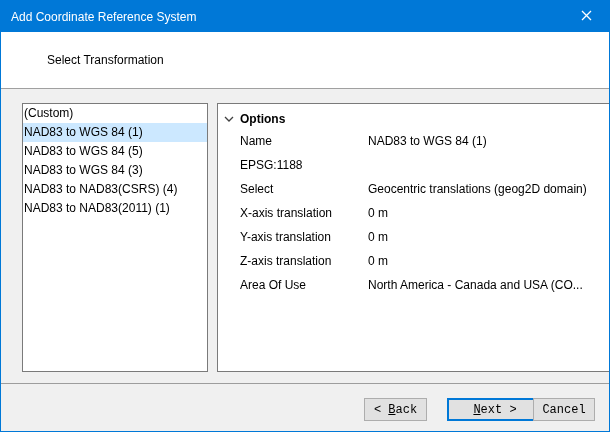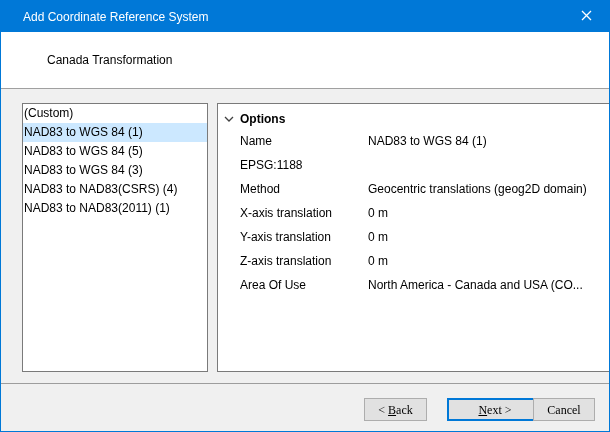--- a/index.html
+++ b/index.html
@@ -22,21 +22,21 @@
   .titlebar {
     position: absolute;
     left: 0; top: 0; right: 0;
     height: 31px;
     background: #0078d7;
     display: flex;
     align-items: center;
   }
   .titlebar .title {
     color: #ffffff;
-    padding-left: 22px;
+    padding-left: 10px;
     white-space: nowrap;
   }
   .close-btn {
     position: absolute;
     right: 0; top: 0;
     width: 45px; height: 31px;
     display: flex;
     align-items: center;
     justify-content: center;
   }
@@ -115,21 +115,21 @@
     height: 1px;
     background: #9d9d9d;
   }
   .btn {
     position: absolute;
     top: 397px;
     height: 23px;
     box-sizing: border-box;
     background: #e1e1e1;
     border: 1px solid #adadad;
-    font-family: Liberation Serif, serif;
+    font-family: Liberation Mono, monospace;
     font-size: 12px;
     text-align: center;
     line-height: 20px;
     padding: 0;
     white-space: nowrap;
   }
   .btn-back   { left: 363px; width: 63px; }
   .btn-next   { left: 446px; width: 88px; border: 2px solid #0078d7; line-height: 18px; padding-left: 8px; }
   .btn-cancel { left: 532px; width: 62px; }
   .mnemonic { text-decoration: underline; }
@@ -144,21 +144,21 @@
     <div class="close-btn">
       <span>
         <svg width="11" height="11" viewBox="0 0 11 11">
           <path d="M1 1 L10 10 M10 1 L1 10" stroke="#ffffff" stroke-width="1.3" fill="none"></path>
         </svg>
       </span>
     </div>
   </div>
 
   <div class="header-band">
-    <span class="subtitle">Canada Transformation</span>
+    <span class="subtitle">Select Transformation</span>
   </div>
 
   <div class="listbox">
       <div class="list-item">(Custom)</div>
       <div class="list-item selected">NAD83 to WGS 84 (1)</div>
       <div class="list-item">NAD83 to WGS 84 (5)</div>
       <div class="list-item">NAD83 to WGS 84 (3)</div>
       <div class="list-item">NAD83 to NAD83(CSRS) (4)</div>
       <div class="list-item">NAD83 to NAD83(2011) (1)</div>
     </div>
@@ -174,21 +174,21 @@
     </div>
     <div class="options-grid">
         <div class="options-row">
           <span class="opt-label">Name</span>
           <span class="opt-value">NAD83 to WGS 84 (1)</span>
         </div>
         <div class="options-row">
           <span class="opt-value">EPSG:1188</span>
         </div>
         <div class="options-row">
-          <span class="opt-label">Method</span>
+          <span class="opt-label">Select</span>
           <span class="opt-value">Geocentric translations (geog2D domain)</span>
         </div>
         <div class="options-row">
           <span class="opt-label">X-axis translation</span>
           <span class="opt-value">0 m</span>
         </div>
         <div class="options-row">
           <span class="opt-label">Y-axis translation</span>
           <span class="opt-value">0 m</span>
         </div>

